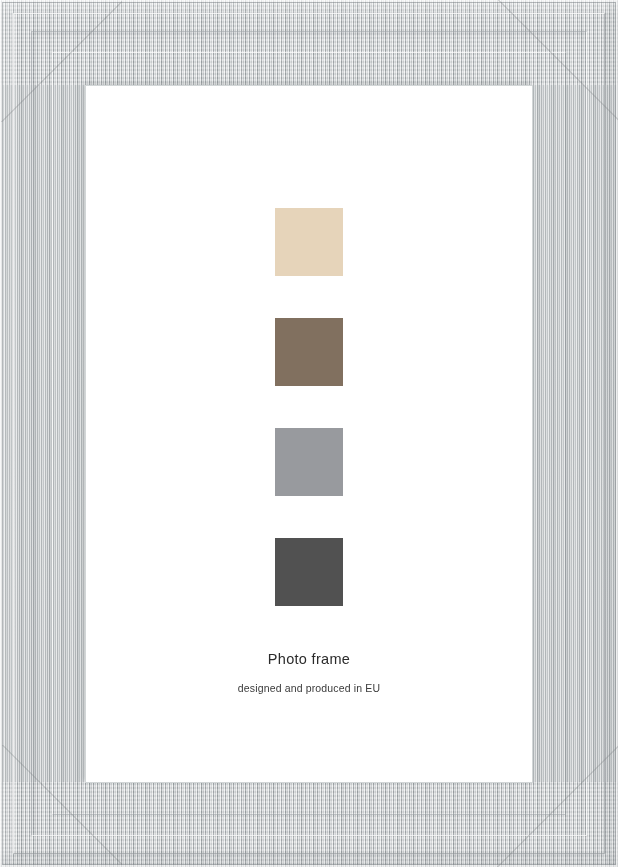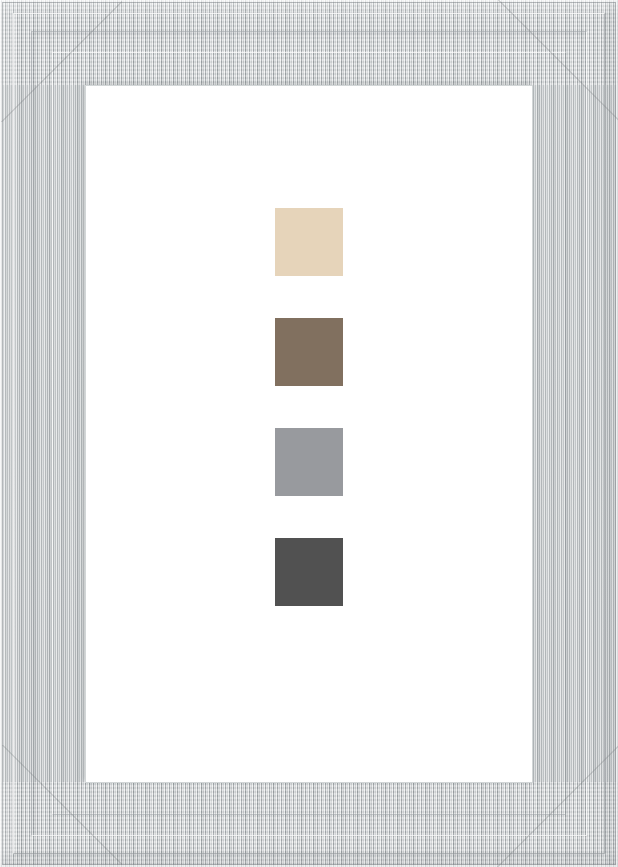--- a/index.html
+++ b/index.html
@@ -148,16 +148,18 @@
   <div id="mat" style="background: rgb(255, 255, 255);">
 
     <div id="swatches">
       <div class="swatch" style="background: rgb(230, 212, 186);"></div>
       <div class="swatch" style="background: rgb(129, 112, 95);"></div>
       <div class="swatch" style="background: rgb(152, 154, 158);"></div>
       <div class="swatch" style="background: rgb(81, 81, 81);"></div>
     </div>
 
     <div id="caption">
+      <div id="caption-title">Photo frame</div>
+      <div id="caption-sub">designed and produced in EU</div>
     </div>
 
   </div>
 </div>
 
 </body></html>

